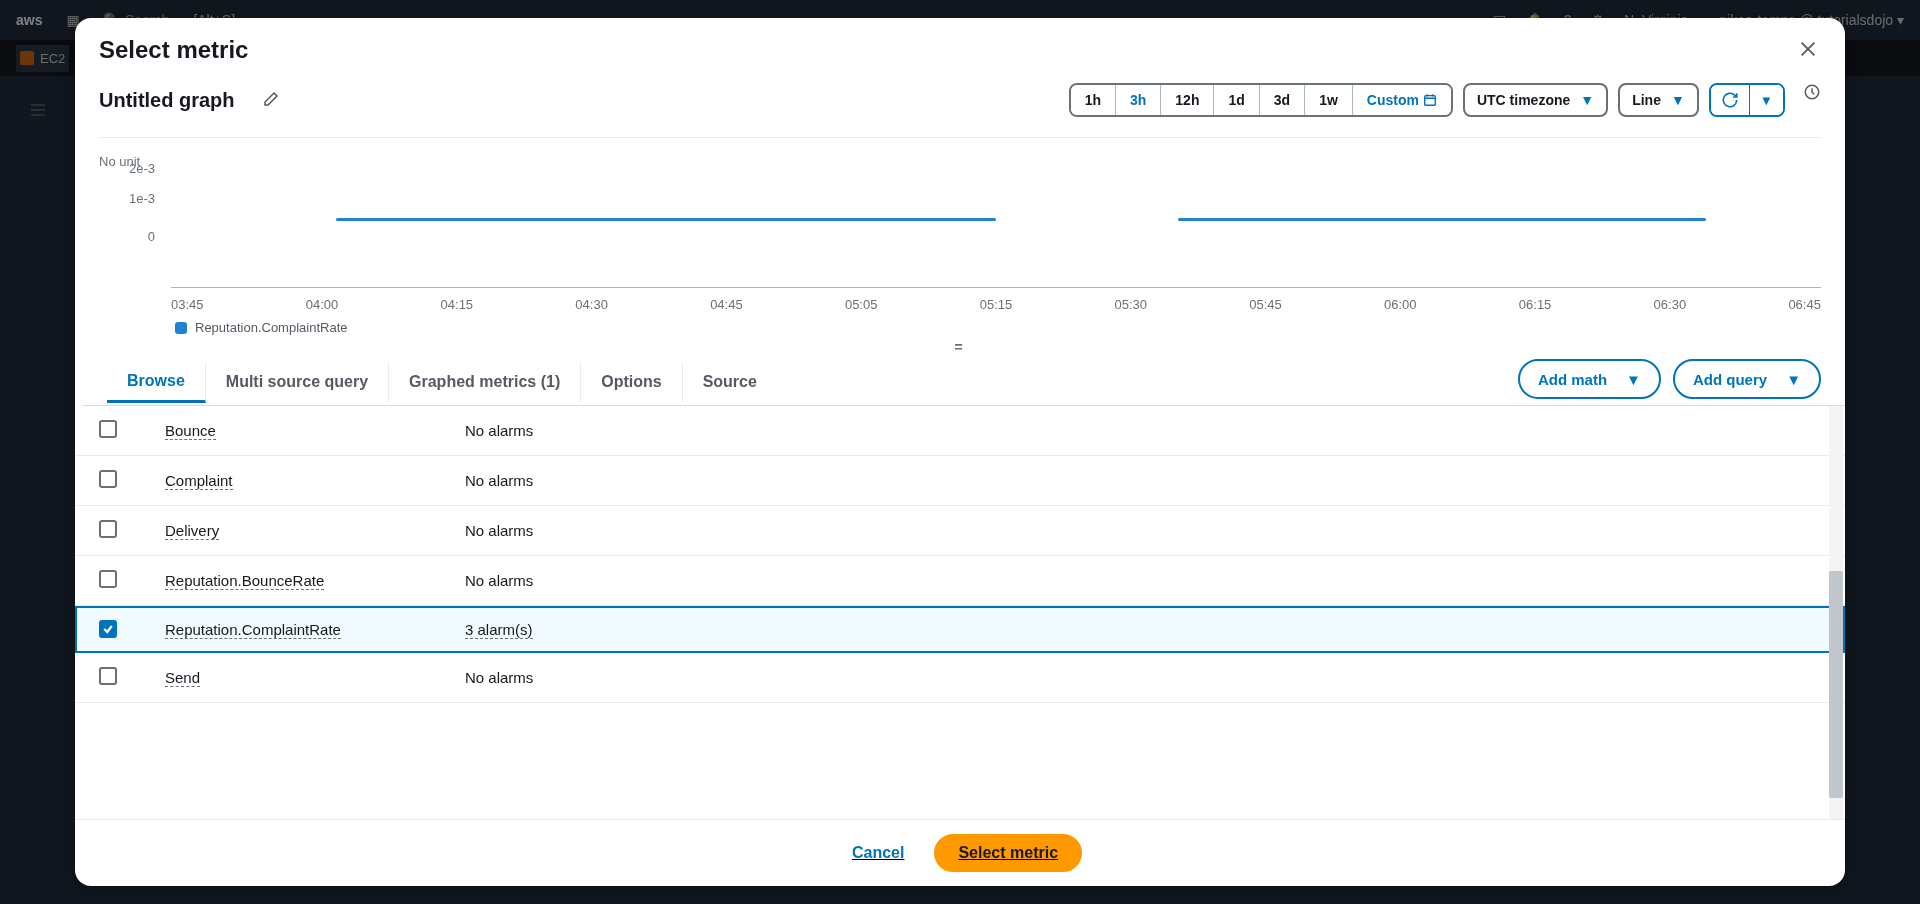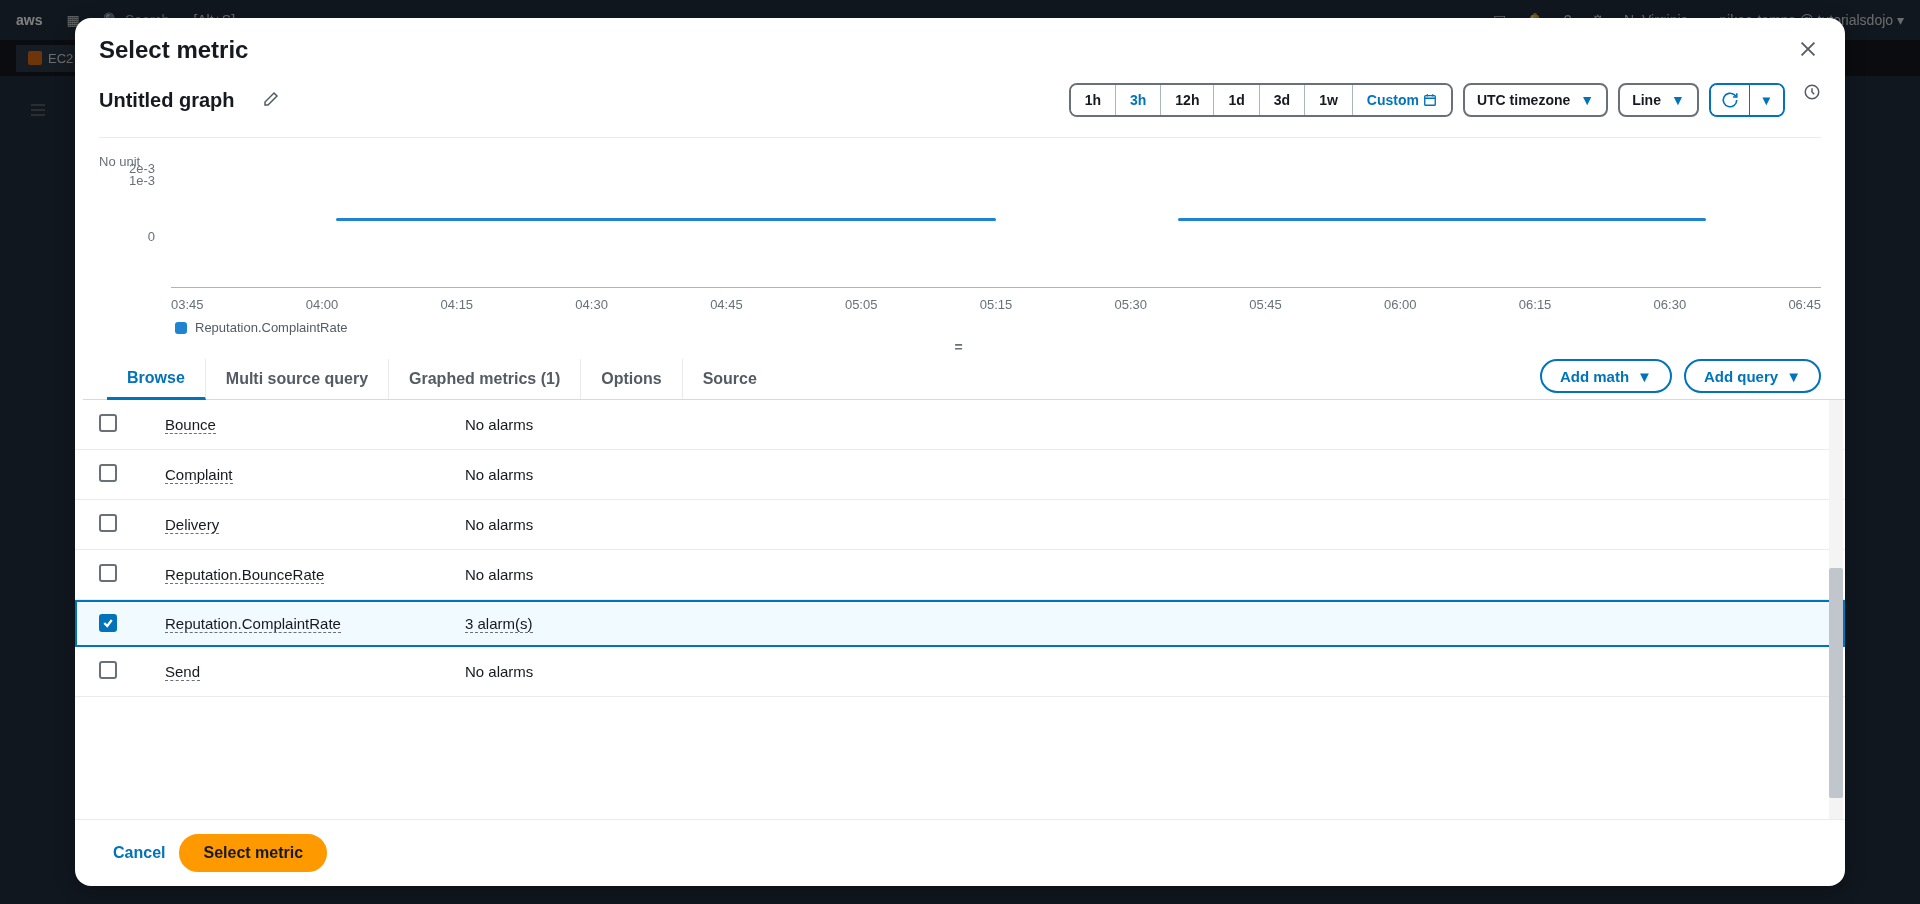--- a/index.html
+++ b/index.html
@@ -28,21 +28,21 @@
 .bg-header .aws { color: #fff; font-weight: 700; }
 .bg-header .search { color: #aab7b8; }
 .bg-header .right { margin-left: auto; display: flex; gap: 20px; align-items: center; color: #d5dbdb; }
 .bg-tabbar {
   position: absolute;
   top: 40px; left: 0; right: 0; height: 36px;
   background: #16191f;
   display: flex; align-items: center;
   padding: 0 16px; gap: 6px;
 }
-.bg-tabbar .tab { background: #2d3846; color: #d5dbdb; padding: 6px 12px; font-size: 13px; display:flex; align-items:center; gap:6px;}
+.bg-tabbar .tab { background: #2d3846; color: #d5dbdb; padding: 6px 4px; font-size: 13px; display:flex; align-items:center; gap:6px;}
 .bg-tabbar .icon-sq { width:14px; height:14px; background:#dd6b10; display:inline-block; border-radius:2px; position:relative;}
 .bg-hamburger { position:absolute; top:100px; left:28px; color:#545b64;}
 
 
 .modal-bg {
   position: absolute; inset: 0;
   background: rgba(0,0,0,0.5);
 }
 .modal {
   position: absolute;
@@ -175,26 +175,26 @@
   border-right: 1px solid #e9ebed;
 }
 .tab-btn:last-of-type { border-right:none;}
 .tab-btn.active { color:#0073bb; border-bottom: 3px solid #0073bb; margin-bottom:-1px; }
 .tabs-actions { margin-left:auto; display:flex; gap:12px; padding-bottom:6px;}
 .pill-btn {
   border: 2px solid #0073bb;
   background:#fff;
   color:#0073bb;
   border-radius: 22px;
-  height: 34px;
+  height: 40px;
   padding: 0 18px;
   font-size: 15px;
   font-weight: 700;
   cursor:pointer;
-  display:inline-flex; align-items:center; gap:8px;
+  display:inline-flex; align-items:center; gap:19px;
 }
 
 
 .table-wrap { flex: 1 1 auto; overflow-y: auto; position:relative; }
 .metric-table { width: 100%; border-collapse: collapse; }
 .metric-table tr { border-bottom: 1px solid #e9ebed; }
 .metric-table td { padding: 14px 24px; font-size: 15px; color:#16191f; vertical-align: middle;}
 .metric-table td.cb-cell { width: 54px; text-align:center; }
 .metric-table td.name-cell { width: 300px; }
 .metric-name { border-bottom: 1px dashed #687078; cursor:pointer;}
@@ -210,22 +210,24 @@
 
 
 .scroll-track { position:absolute; right:2px; top:0; bottom:0; width:14px; background:#f4f4f4;}
 .scroll-thumb { position:absolute; right:2px; width:14px; background:#c1c6cc; border-radius:2px;}
 
 
 .modal-footer {
   border-top: 1px solid #e9ebed;
   padding: 14px 24px;
   display:flex;
-  justify-content:flex-start;
+  justify-content:center;
+  gap: 16px;
   align-items:center;
+  text-decoration:underline;
 }
 .btn-link { background:none; border:none; color:#0073bb; font-size:16px; font-weight:700; cursor:pointer; padding: 8px 14px;}
 .btn-primary {
   background:#ff9900;
   border: 2px solid #ff9900;
   border-radius: 22px;
   color:#16191f;
   font-size:16px;
   font-weight:700;
   padding: 8px 22px;
@@ -333,21 +335,21 @@
       </span>
     </div>
   </div>
 
   <div class="divider"></div>
 
   <div class="chart-area">
     <div class="chart-unit">No unit</div>
     <div class="y-ticks" id="y-ticks">
         <div class="y-tick" style="top: 20px;">2e-3</div>
-        <div class="y-tick" style="top: 32px; margin-left: 24px;">1e-3</div>
+        <div class="y-tick" style="top: 50px; margin-left: 24px;">1e-3</div>
         <div class="y-tick" style="top: 88px;">0</div>
       </div>
     <div class="plot" id="plot">
         <div class="plot-line" style="left: 10%; width: 40%; top: 40%;"></div>
         <div class="plot-line" style="left: 61%; width: 32%; top: 40%;"></div>
       </div>
     <div class="x-ticks" id="x-ticks">
         <span>03:45</span>
         <span>04:00</span>
         <span>04:15</span>

